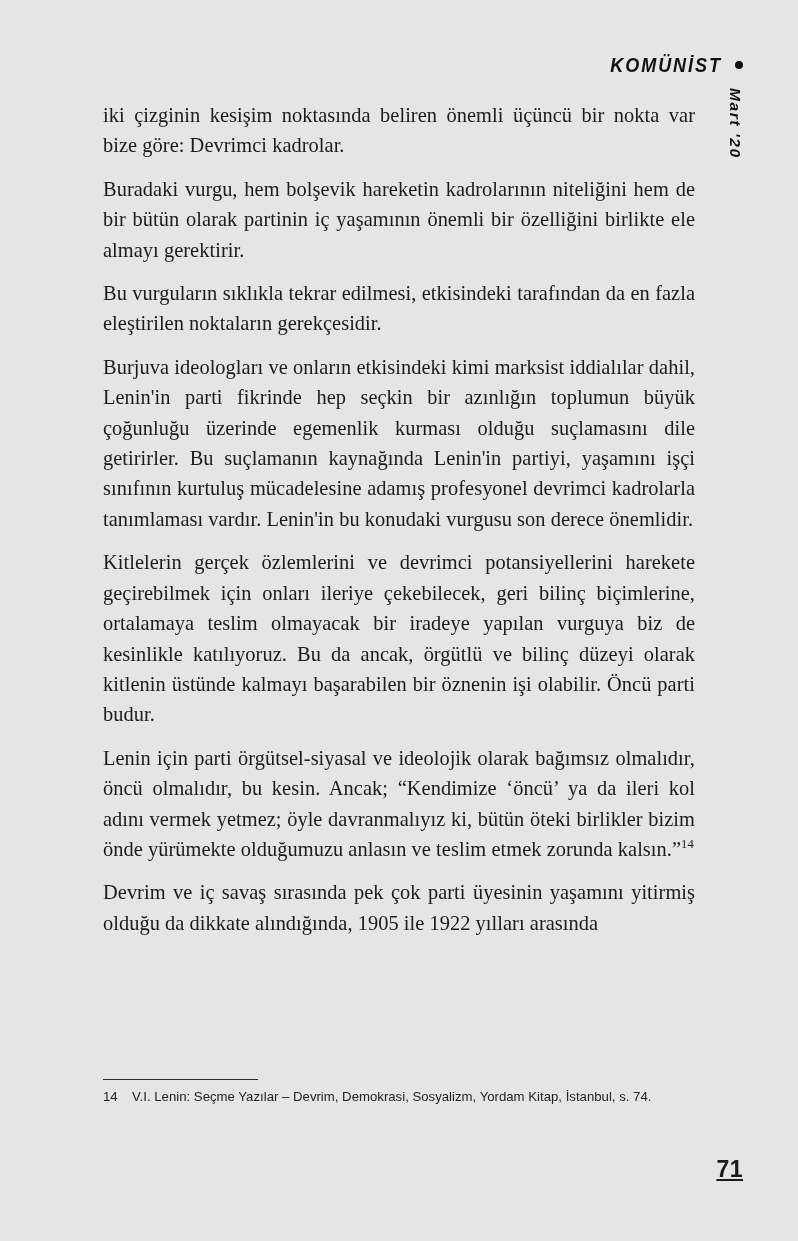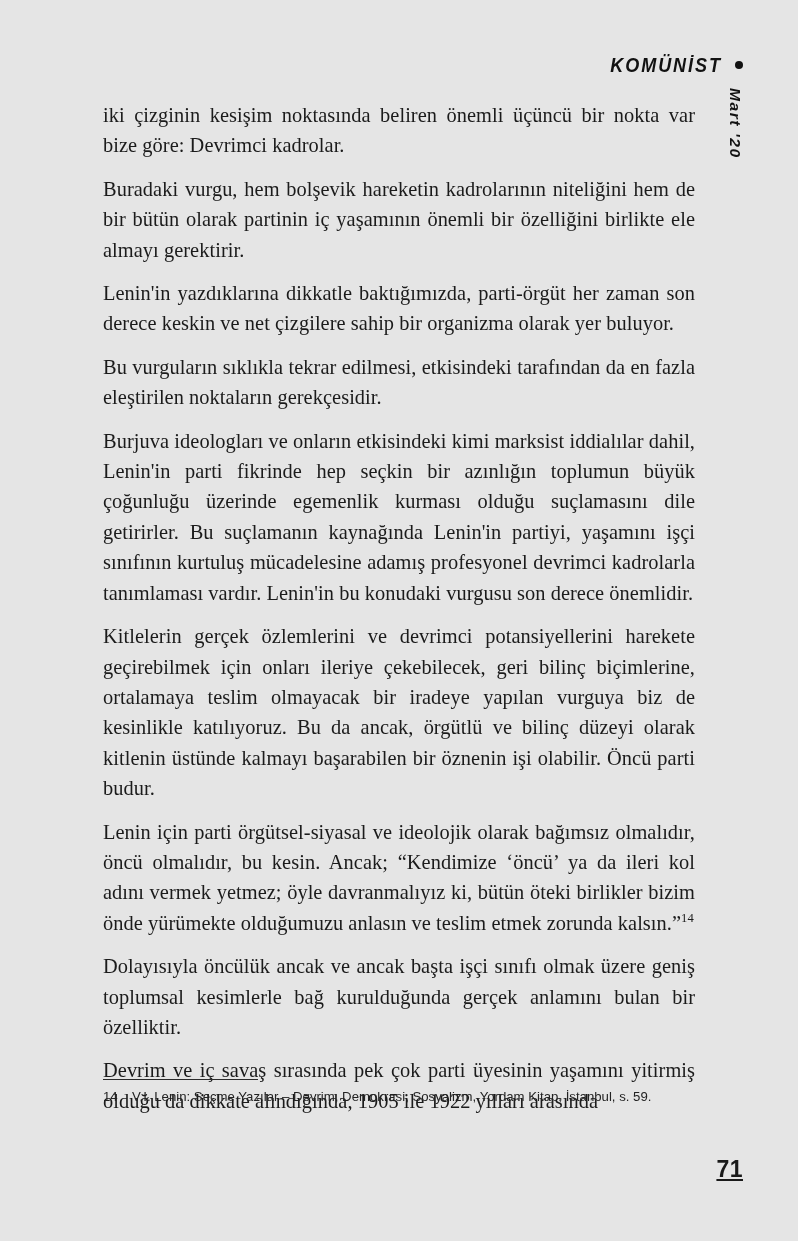--- a/index.html
+++ b/index.html
@@ -156,31 +156,29 @@
     <span class="header-bullet"></span>
   </div>
 
   <div class="header-date-wrap">
     <span class="header-date">Mart '20</span>
   </div>
 
   <div class="text-column">
     <p class="body-par">iki çizginin kesişim noktasında beliren önemli üçüncü bir nokta var bize göre: Devrimci kadrolar.</p>
     <p class="body-par">Buradaki vurgu, hem bolşevik hareketin kadrolarının niteliğini hem de bir bütün olarak partinin iç yaşamının önemli bir özelliğini birlikte ele almayı gerektirir.</p>
-    <p class="body-par">Lenin'in yazdıklarına dikkatle baktığımızda, parti-örgüt her zaman son derece keskin ve net çizgilere sahip bir organizma olarak yer buluyor.</p>
     <p class="body-par">Bu vurguların sıklıkla tekrar edilmesi, etkisindeki tarafından da en fazla eleştirilen noktaların gerekçesidir.</p>
     <p class="body-par">Burjuva ideologları ve onların etkisindeki kimi marksist iddialılar dahil, Lenin'in parti fikrinde hep seçkin bir azınlığın toplumun büyük çoğunluğu üzerinde egemenlik kurması olduğu suçlamasını dile getirirler. Bu suçlamanın kaynağında Lenin'in partiyi, yaşamını işçi sınıfının kurtuluş mücadelesine adamış profesyonel devrimci kadrolarla tanımlaması vardır. Lenin'in bu konudaki vurgusu son derece önemlidir.</p>
     <p class="body-par">Kitlelerin gerçek özlemlerini ve devrimci potansiyellerini harekete geçirebilmek için onları ileriye çekebilecek, geri bilinç biçimlerine, ortalamaya teslim olmayacak bir iradeye yapılan vurguya biz de kesinlikle katılıyoruz. Bu da ancak, örgütlü ve bilinç düzeyi olarak kitlenin üstünde kalmayı başarabilen bir öznenin işi olabilir. Öncü parti budur.</p>
 
     <p class="body-par"><span>Lenin için parti örgütsel-siyasal ve ideolojik olarak bağımsız olmalıdır, öncü olmalıdır, bu kesin. Ancak; “Kendimize ‘öncü’ ya da ileri kol adını vermek yetmez; öyle davranmalıyız ki, bütün öteki birlikler bizim önde yürümekte olduğumuzu anlasın ve teslim etmek zorunda kalsın.”</span><sup>14</sup></p>
 
-    <p class="body-par">Dolayısıyla öncülük ancak ve ancak başta işçi sınıfı olmak üzere geniş toplumsal kesimlerle bağ kurulduğunda gerçek anlamını bulan bir özelliktir.</p>
     <p class="body-par">Devrim ve iç savaş sırasında pek çok parti üyesinin yaşamını yitirmiş olduğu da dikkate alındığında, 1905 ile 1922 yılları arasında</p>
   </div>
 
   <div class="footnote-area">
     <div class="footnote-rule"></div>
-    <div class="footnote"><span class="fn-num">14</span><span>V.I. Lenin: Seçme Yazılar – Devrim, Demokrasi, Sosyalizm, Yordam Kitap, İstanbul, s. 59.</span></div>
+    <div class="footnote"><span class="fn-num">14</span><span>V.I. Lenin: Seçme Yazılar – Devrim, Demokrasi, Sosyalizm, Yordam Kitap, İstanbul, s. 74.</span></div>
   </div>
 
   <div class="page-number">71</div>
 
 </div>
 
 </body></html>

